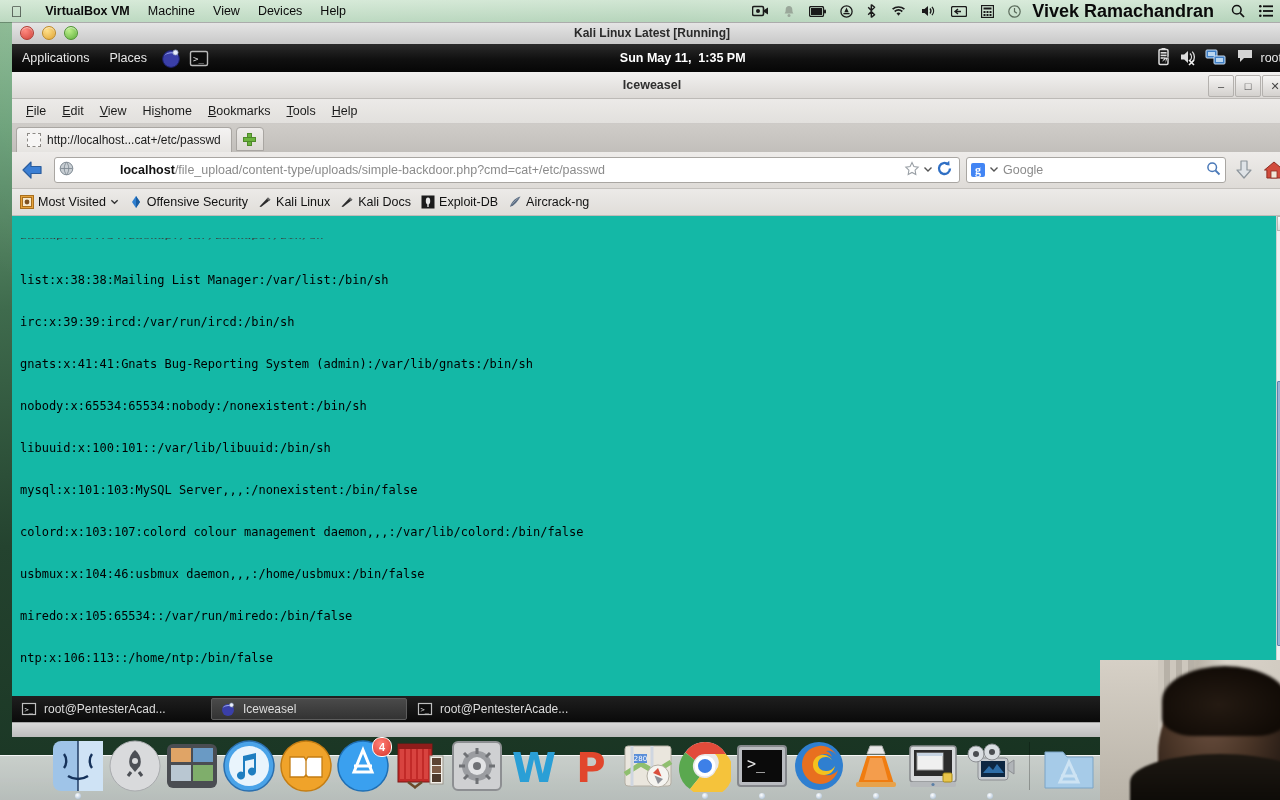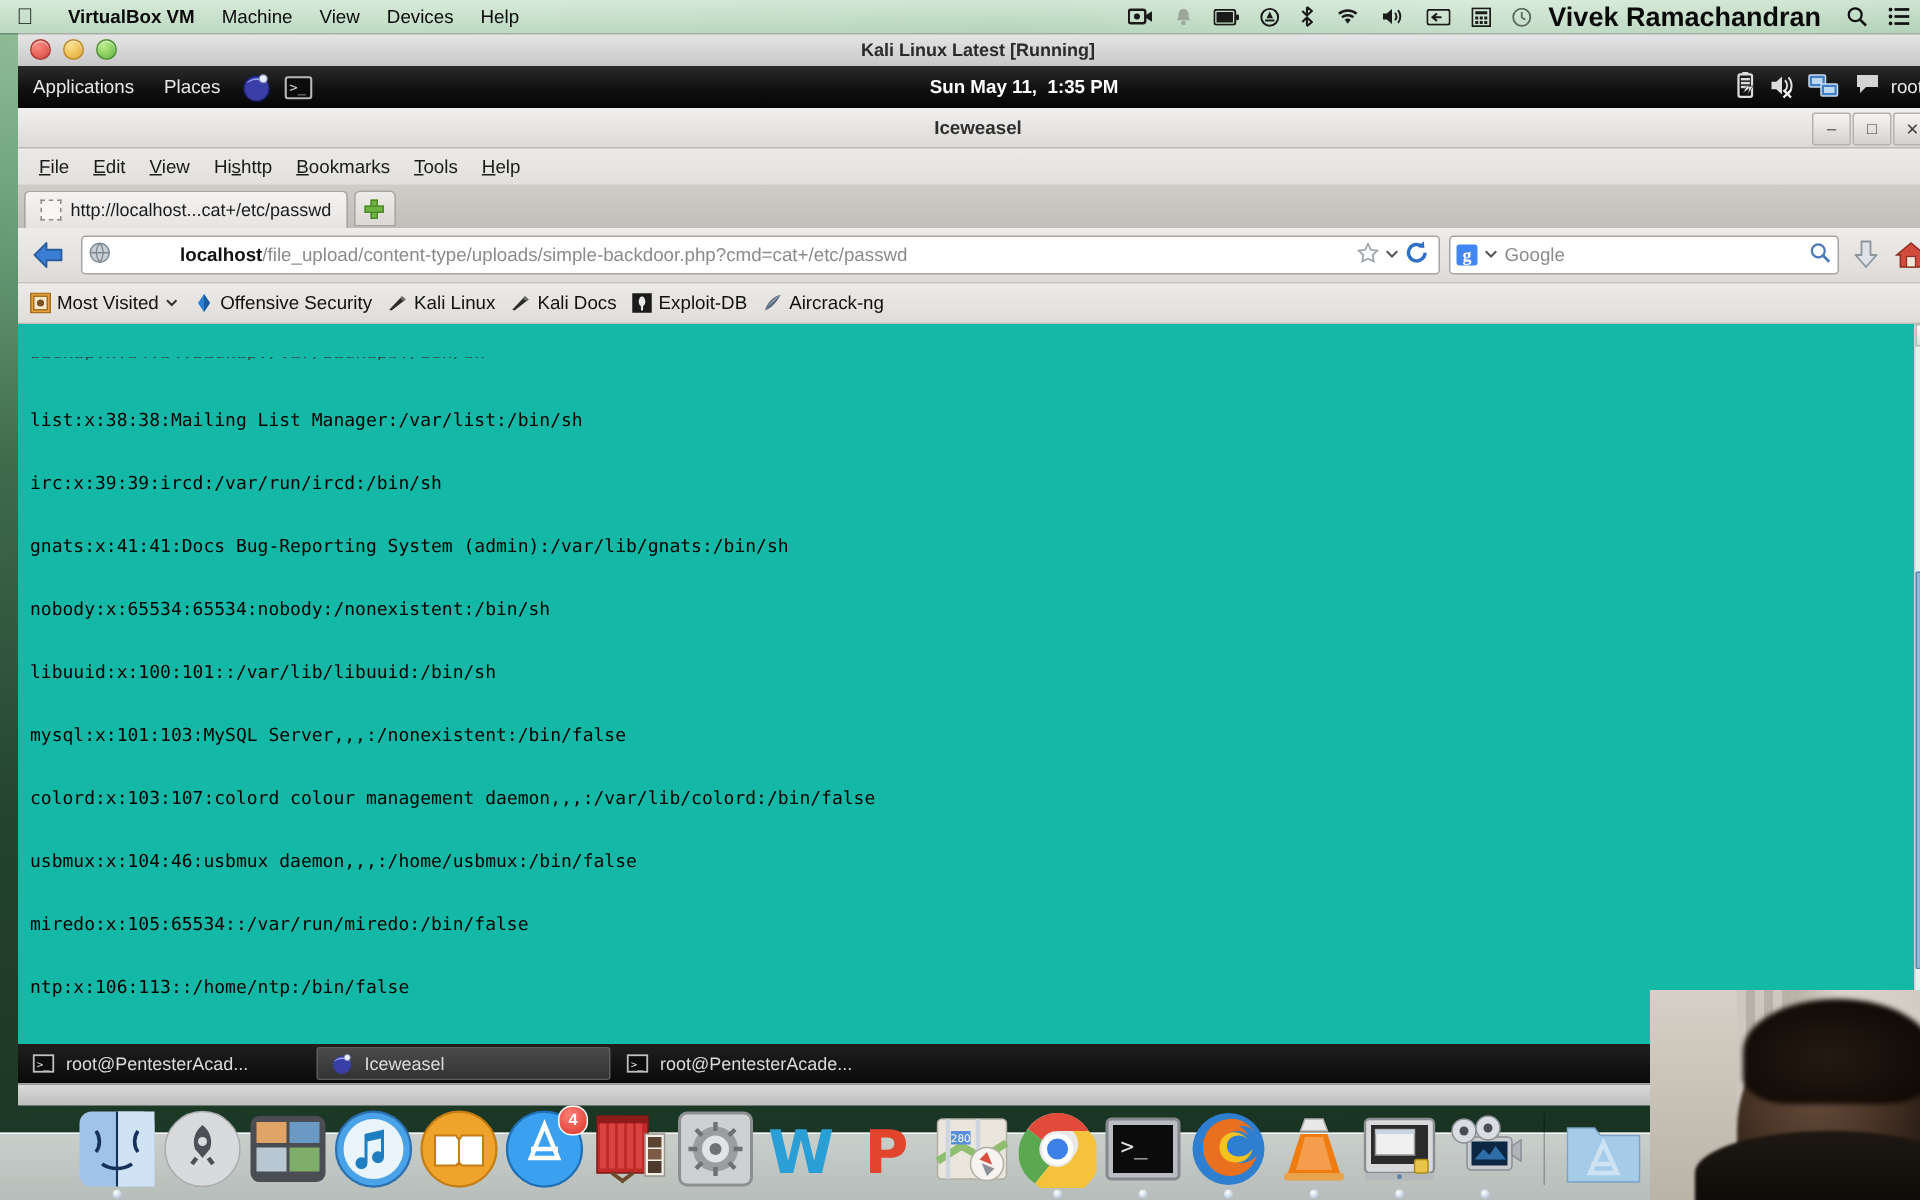--- a/index.html
+++ b/index.html
@@ -497,21 +497,21 @@
         <div class="iw-btn">–</div>
         <div class="iw-btn">□</div>
         <div class="iw-btn">✕</div>
       </div>
     </div>
 
     <div id="iw-menubar">
       <span class="iw-menu"><u>F</u><span>ile</span></span>
       <span class="iw-menu"><u>E</u><span>dit</span></span>
       <span class="iw-menu"><u>V</u><span>iew</span></span>
-      <span class="iw-menu"><span>Hi</span><u>s</u><span>http</span></span>
+      <span class="iw-menu"><span>Hi</span><u>s</u><span>home</span></span>
       <span class="iw-menu"><u>B</u><span>ookmarks</span></span>
       <span class="iw-menu"><u>T</u><span>ools</span></span>
       <span class="iw-menu"><u>H</u><span>elp</span></span>
     </div>
 
     <div id="iw-tabstrip">
       <div class="iw-tab">
         <span class="tab-favicon"></span>
         <span>http://localhost...cat+/etc/passwd</span>
       </div>
@@ -619,21 +619,21 @@
             </svg></span>
         <span>Aircrack-ng</span>
       </span>
     </div>
 
     <div id="iw-content">
       <div id="passwd-text">
         <div class="sq-line"><span>backup:x:34:34:backup:/var/backups:/bin/sh</span></div>
         <div>list:x:38:38:Mailing List Manager:/var/list:/bin/sh</div>
         <div>irc:x:39:39:ircd:/var/run/ircd:/bin/sh</div>
-        <div>gnats:x:41:41:Docs Bug-Reporting System (admin):/var/lib/gnats:/bin/sh</div>
+        <div>gnats:x:41:41:Gnats Bug-Reporting System (admin):/var/lib/gnats:/bin/sh</div>
         <div>nobody:x:65534:65534:nobody:/nonexistent:/bin/sh</div>
         <div>libuuid:x:100:101::/var/lib/libuuid:/bin/sh</div>
         <div>mysql:x:101:103:MySQL Server,,,:/nonexistent:/bin/false</div>
         <div>colord:x:103:107:colord colour management daemon,,,:/var/lib/colord:/bin/false</div>
         <div>usbmux:x:104:46:usbmux daemon,,,:/home/usbmux:/bin/false</div>
         <div>miredo:x:105:65534::/var/run/miredo:/bin/false</div>
         <div>ntp:x:106:113::/home/ntp:/bin/false</div>
         
         
         

